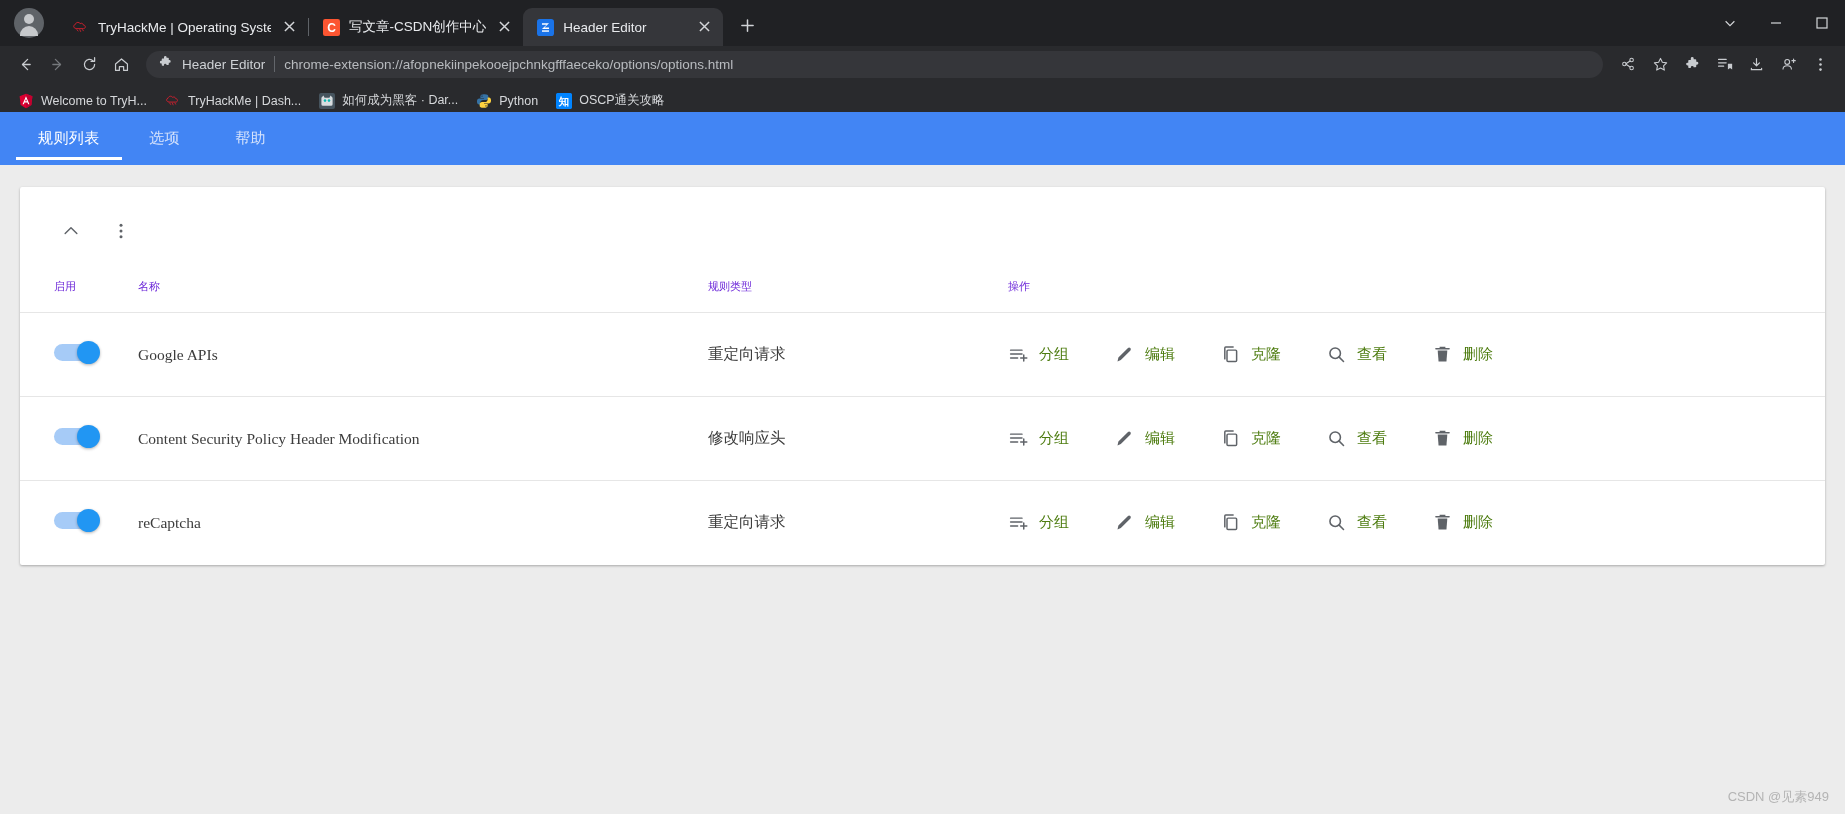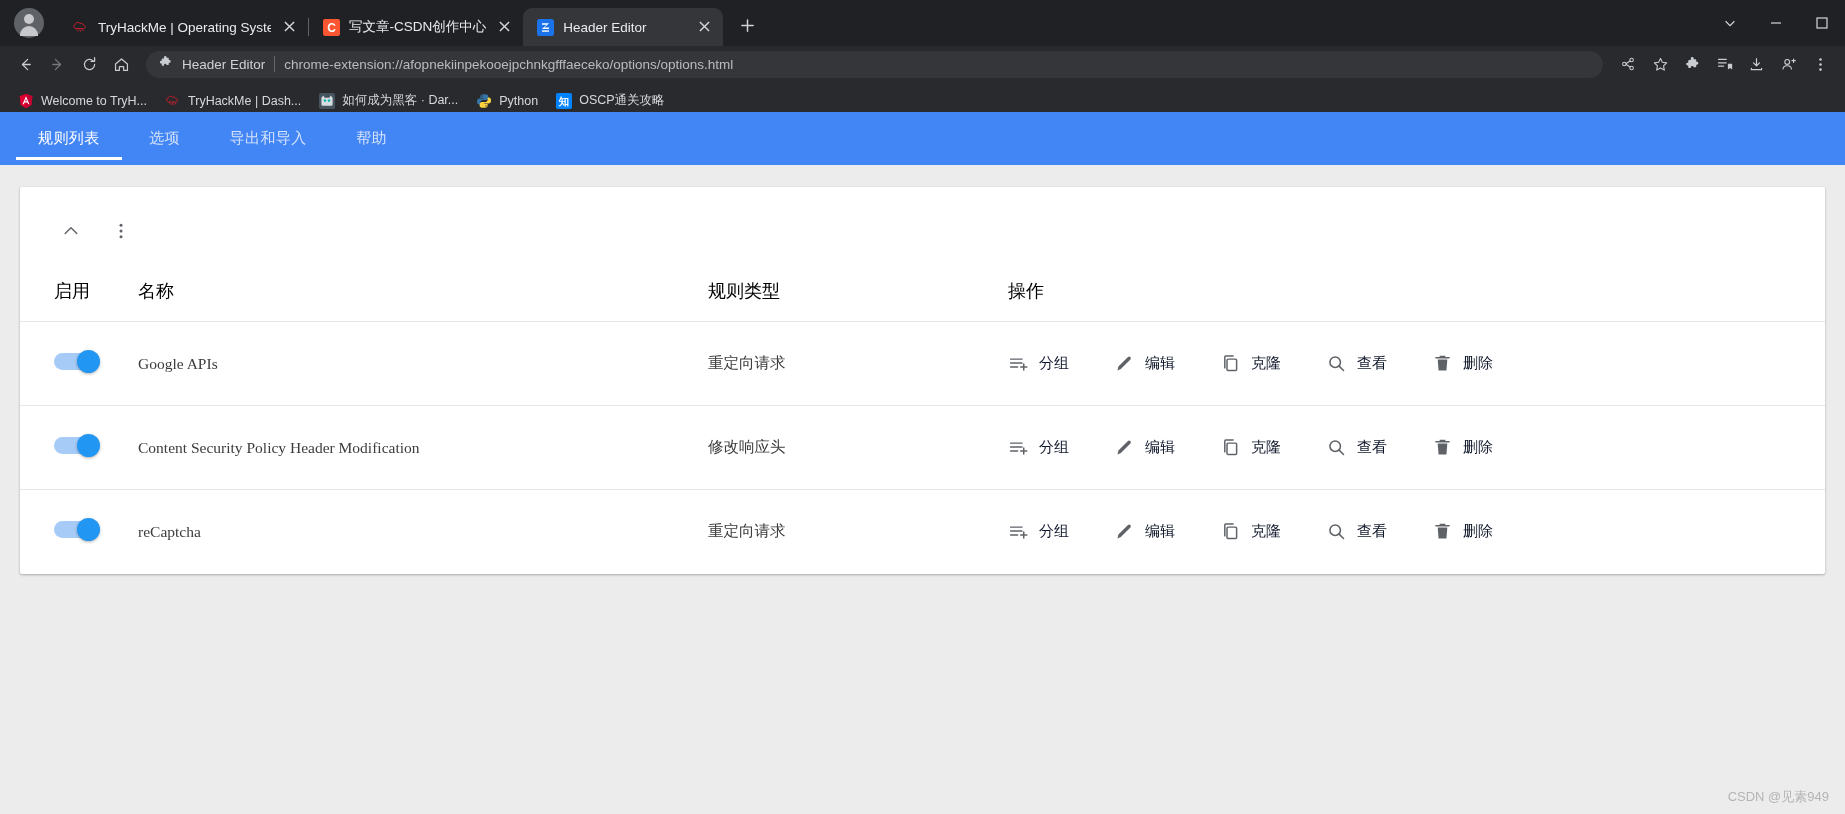--- a/index.html
+++ b/index.html
@@ -113,21 +113,21 @@
   }
   .card-head {
     height: 88px; display: flex; align-items: center; padding: 0 22px 0 34px;
   }
   .card-title { font-size: 30px; color: #2b2b2b; font-weight: 400; flex: 1; }
   .card-head-actions { display: flex; align-items: center; gap: 16px; }
   .icon-btn { width: 34px; height: 34px; display:flex; align-items:center; justify-content:center; color:#5f6368; }
 
   table { width: 100%; border-collapse: collapse; }
   thead th {
-    text-align: left; font-weight: 400; color: #000000; font-size: 18px;
+    text-align: left; font-weight: 400; color: #6d28d9; font-size: 11px;
     padding: 4px 0 18px 0; vertical-align: bottom;
   }
   tbody tr { border-top: 1px solid #e6e6e6; font-family: Liberation Serif, serif; }
   tbody td { padding: 0; height: 84px; vertical-align: middle; color: #3c3c3c; font-size: 15.5px; }
 
   .col-enable { width: 118px; padding-left: 34px !important; }
   .col-name   { width: 570px; }
   .col-type   { width: 300px; }
   .col-ops    { }
 
@@ -138,21 +138,21 @@
     position: relative; display: inline-block;
   }
   .switch::after {
     content: ""; position: absolute; right: -2px; top: -3px;
     width: 23px; height: 23px; border-radius: 50%; background: #2196f3;
     box-shadow: 0 1px 3px rgba(0,0,0,0.3);
   }
 
   .ops { display: flex; align-items: center; gap: 0; }
   .op {
-    display: flex; align-items: center; gap: 10px; color: #0f172a; font-size: 15px;
+    display: flex; align-items: center; gap: 10px; color: #4d7c0f; font-size: 15px;
     padding: 6px 0; width: 106px;
   }
   .op svg { flex: none; }
 
   .watermark {
     position: absolute; right: 16px; bottom: 8px; color: #b4b4b4; font-size: 13px; margin-left: 20px;
   }
 </style>
 </head>
 <body>
@@ -371,23 +371,20 @@
   </div>
 
   <div class="page">
 
     <div class="appbar">
       <div class="nav-tab active">
         <span>规则列表</span>
       </div>
       <div class="nav-tab">
         <span>选项</span>
-      </div>
-      <div class="nav-tab">
-        <span>导出和导入</span>
       </div>
       <div class="nav-tab">
         <span>帮助</span>
       </div>
     </div>
 
     <div class="card">
       <div class="card-head">
         <div class="card-head-actions">
           <div class="icon-btn">

